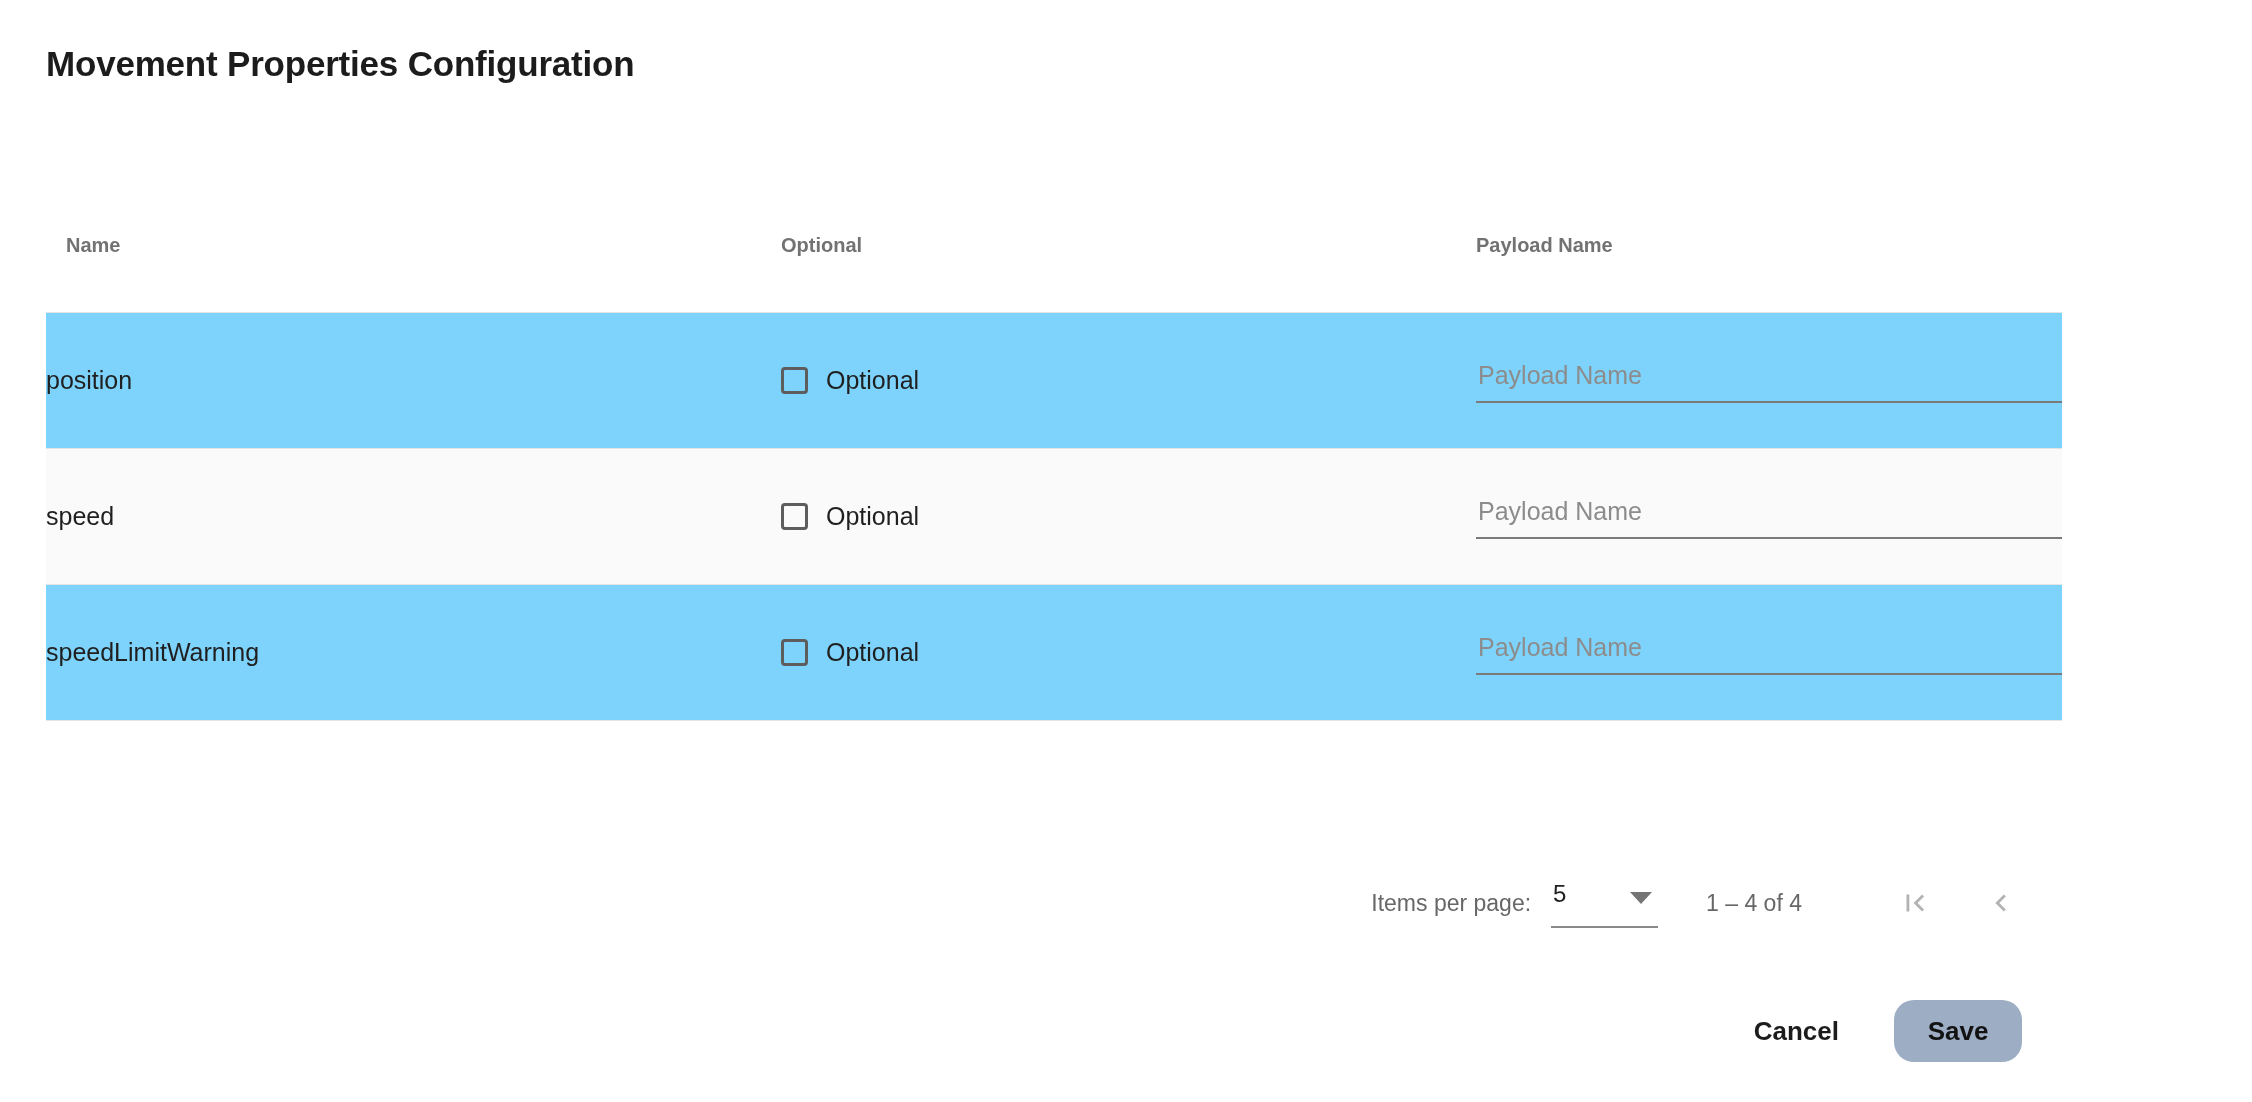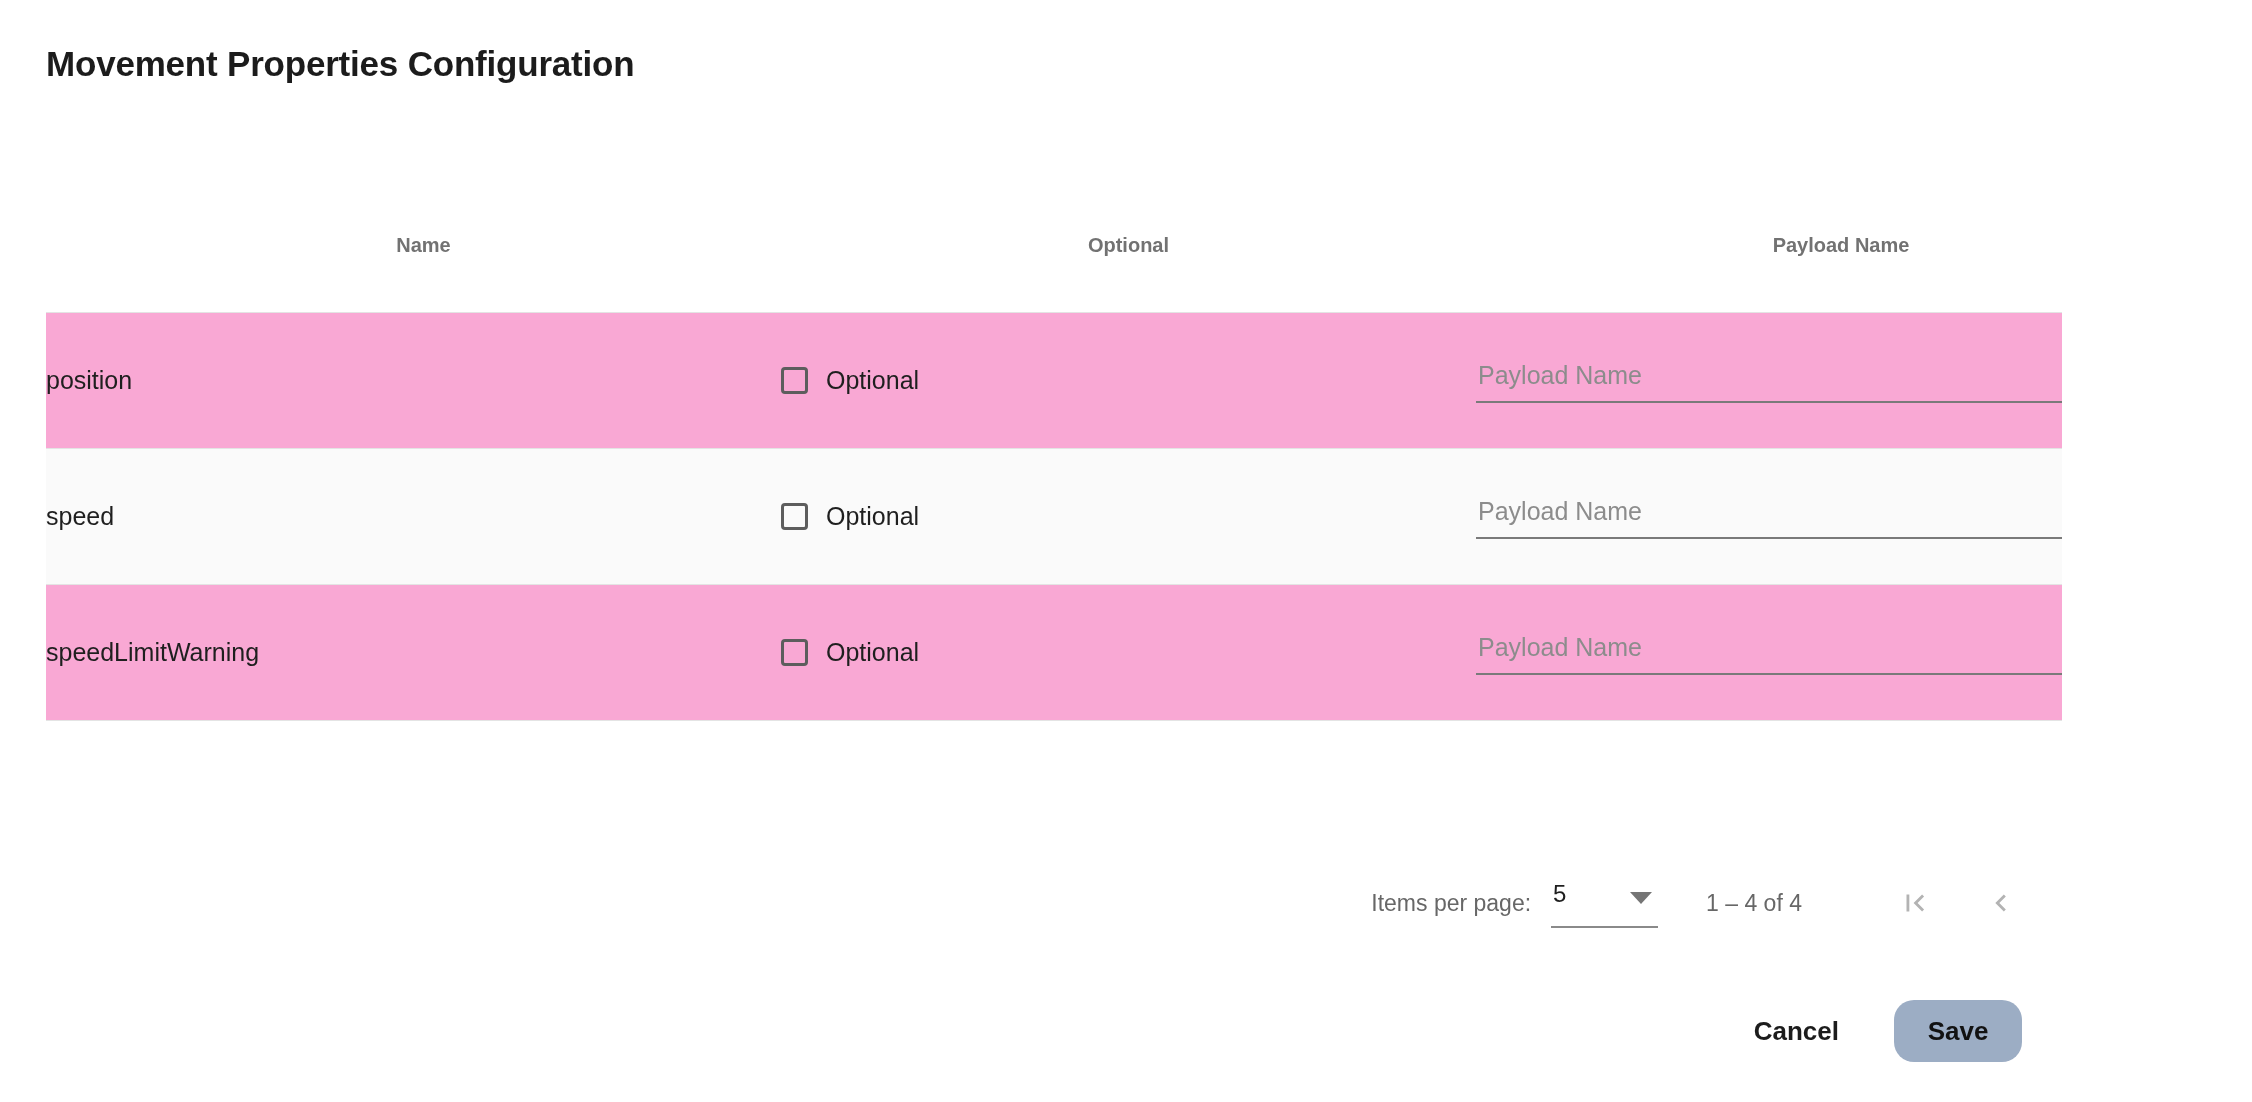--- a/index.html
+++ b/index.html
@@ -65,38 +65,38 @@
   .prop-table {
     width: 100%;
     border-collapse: collapse;
     table-layout: fixed;
   }
   .prop-table col.col-name     { width: 735px; }
   .prop-table col.col-optional { width: 695px; }
   .prop-table col.col-payload  { width: 730px; }
 
   .prop-table thead th {
-    text-align: center;
+    text-align: left;
     font-size: 20px;
     font-weight: bold;
     color: #727272;
     padding: 0 0 34px 0;
     height: 99px;
     vertical-align: middle;
     border-bottom: 1px solid #e4e4e4;
   }
   .prop-table thead th.th-name    { padding-left: 20px; }
   .prop-table thead th.th-payload { padding-left: 0px; }
 
   .prop-table tbody tr {
     height: 136px;
     border-bottom: 1px solid #e4e4e4;
   }
   .prop-table tbody tr.shaded { background: #fafafa; }
-  .prop-table tbody tr.plain  { background: #f9a8d4; }
+  .prop-table tbody tr.plain  { background: #7dd3fc; }
 
   .prop-table tbody td {
     vertical-align: middle;
     padding: 0;
   }
 
   .cell-name {
     padding-left: 20px;
     font-size: 25px;
     color: #1f1f1f;

